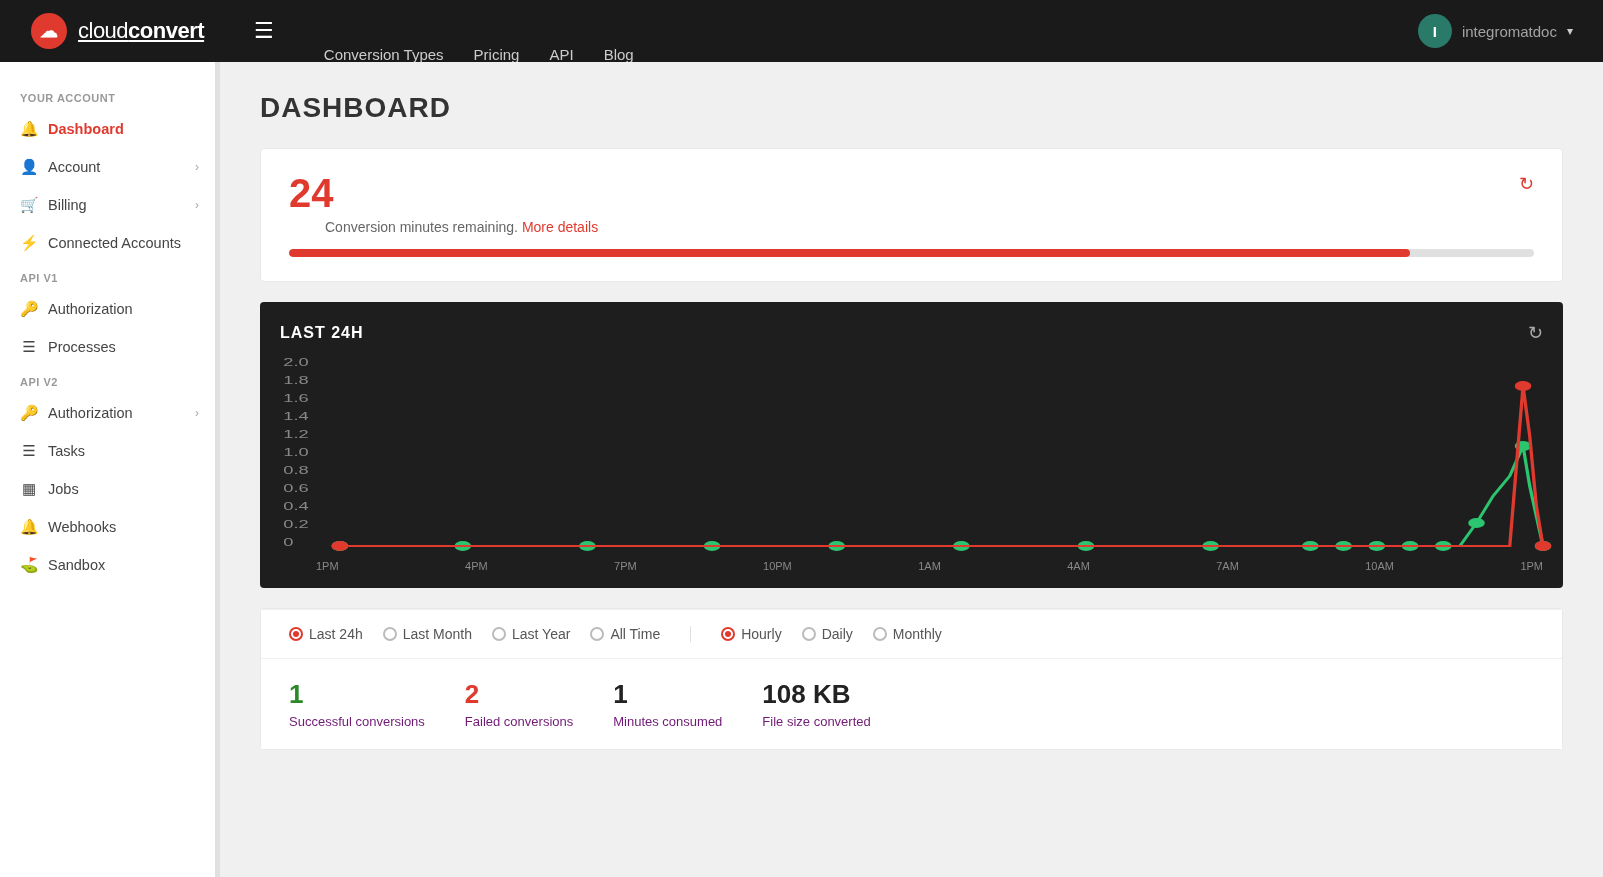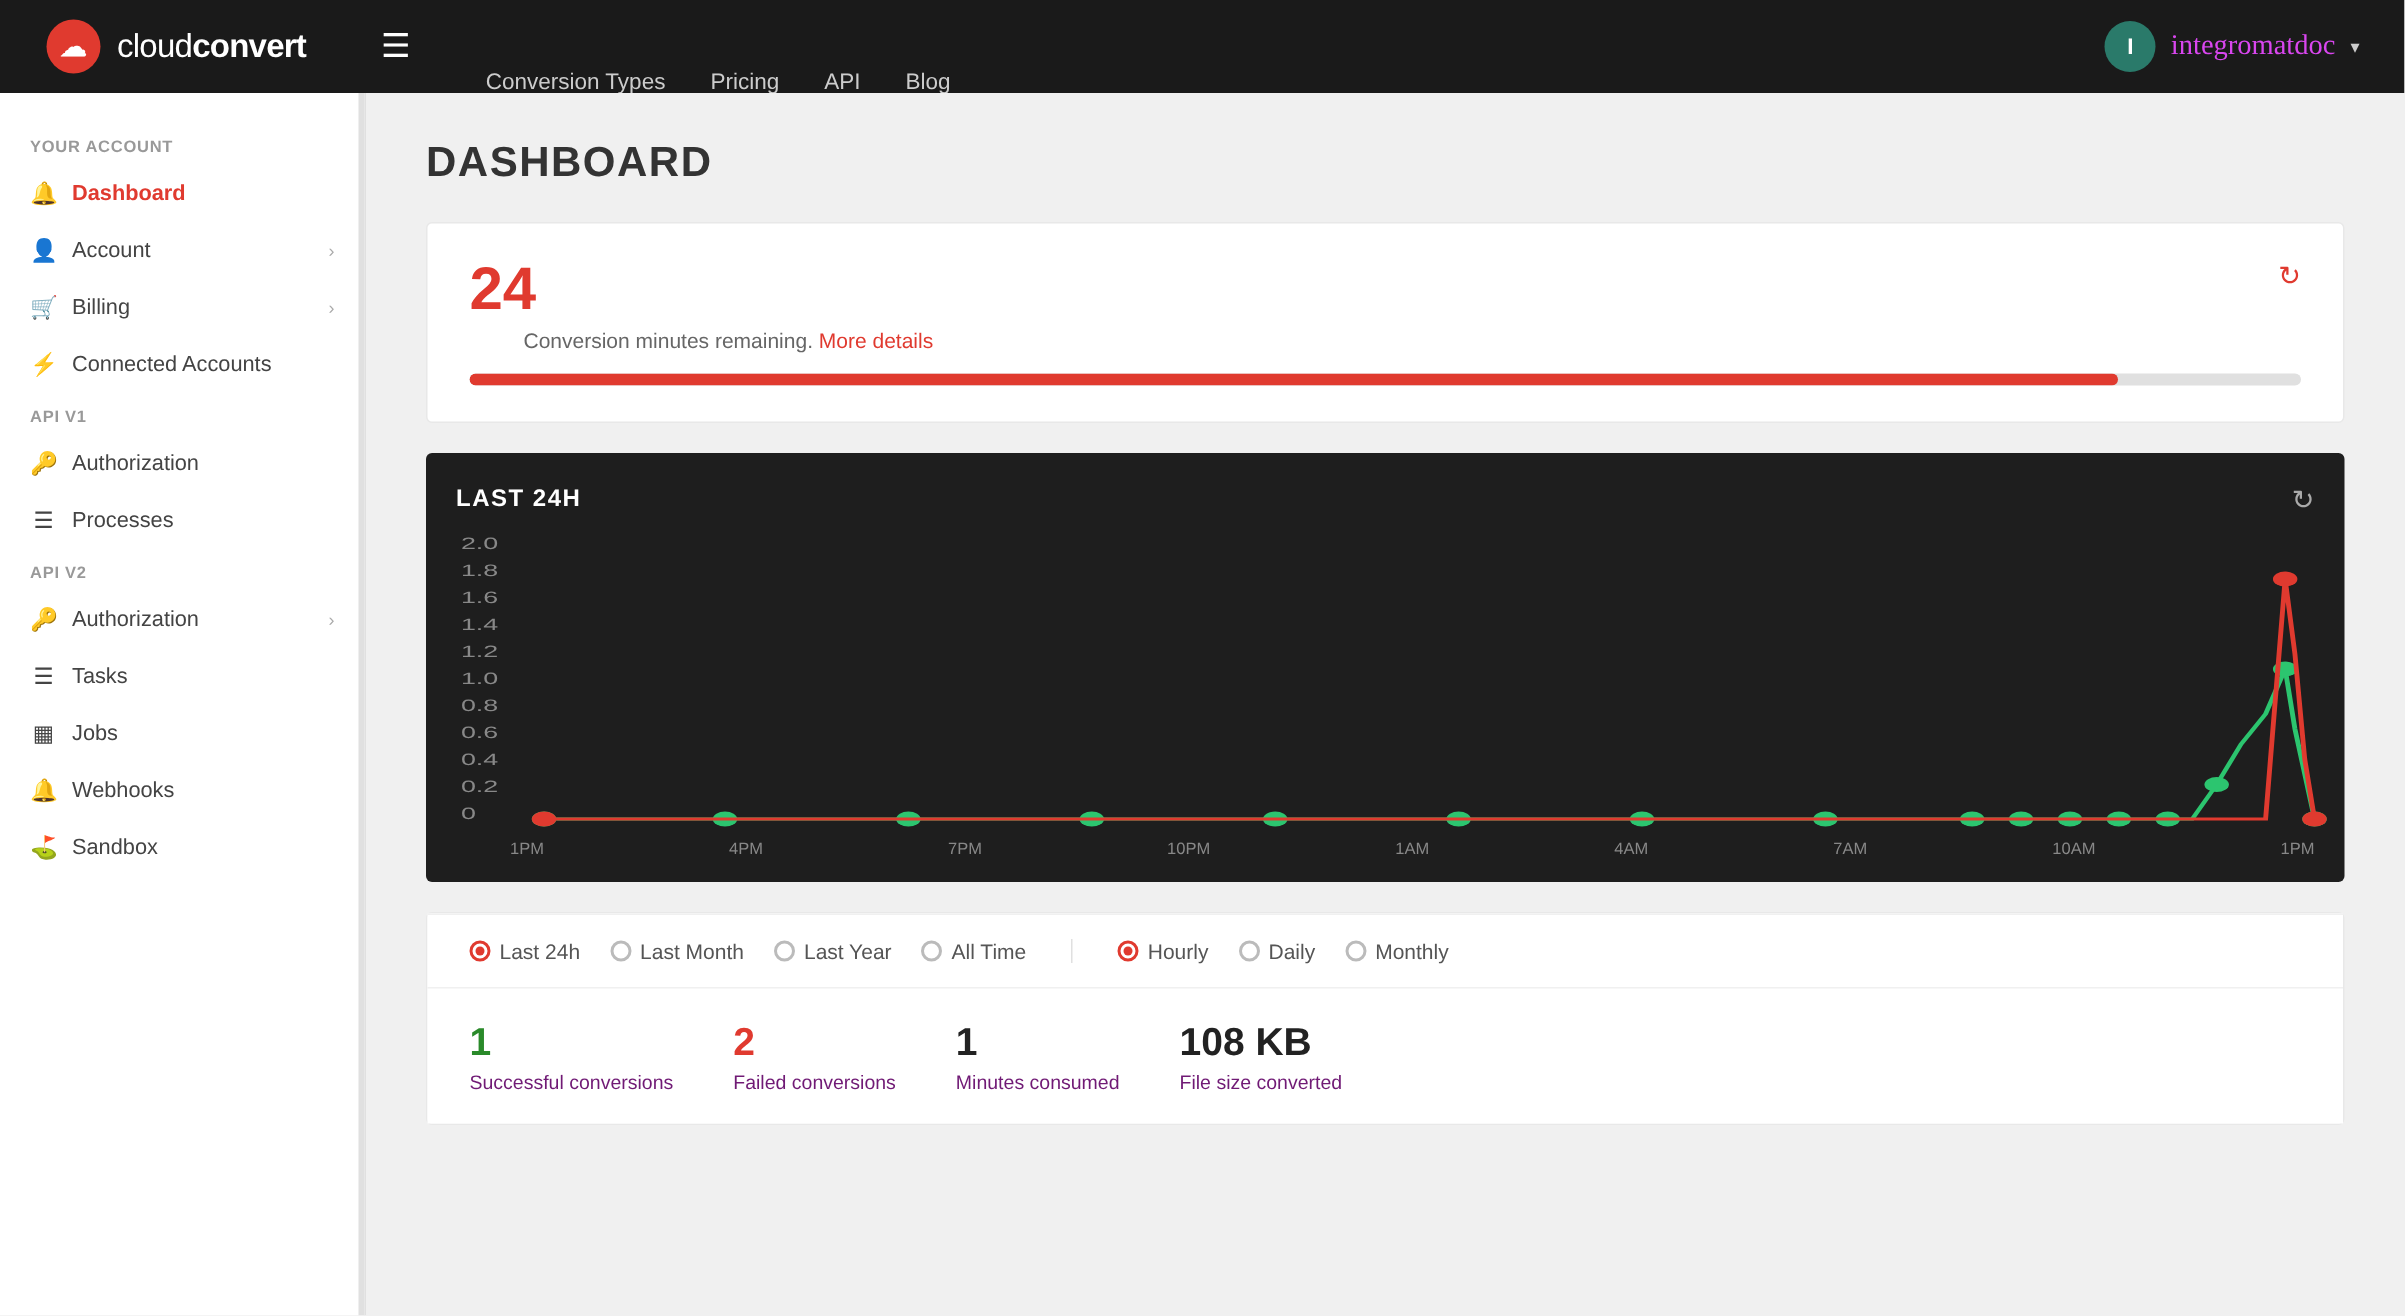--- a/index.html
+++ b/index.html
@@ -21,20 +21,21 @@
     }
     .logo-icon {
       width: 38px;
       height: 38px;
     }
     .logo-text {
       color: #fff;
       font-size: 22px;
       font-weight: 400;
       letter-spacing: -0.5px;
+      text-decoration: underline;
     }
     .logo-text strong { font-weight: 700; }
     .hamburger-btn {
       color: #fff;
       font-size: 22px;
       background: none;
       border: none;
       cursor: pointer;
       margin-left: 10px;
     }
@@ -62,39 +63,38 @@
       background: #2a7a6a;
       border-radius: 50%;
       display: flex;
       align-items: center;
       justify-content: center;
       color: #fff;
       font-weight: bold;
       font-size: 15px;
     }
     .user-name {
-      color: #d946ef;
-      font-size: 19px;
-      cursor: pointer;
-      font-family: Liberation Serif, serif;
+      color: #a3a3a3;
+      font-size: 15px;
+      cursor: pointer;
     }
     .chevron-down {
       color: #ccc;
       font-size: 12px;
     }
 
     
     .page-body {
       display: flex;
       min-height: calc(877px - 62px);
     }
 
     
     .sidebar {
-      width: 244px;
+      width: 220px;
       background: #fff;
       border-right: 1px solid #e0e0e0;
       padding: 20px 0;
       flex-shrink: 0;
       position: relative;
     }
     .sidebar-scrollbar {
       position: absolute;
       right: 0;
       top: 0;

